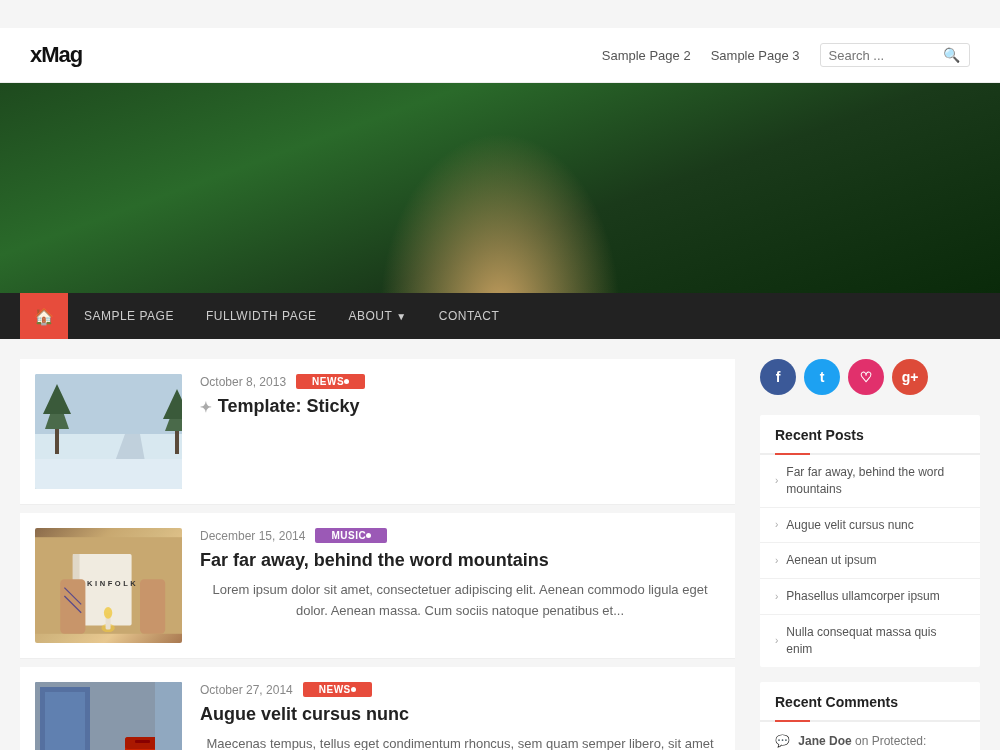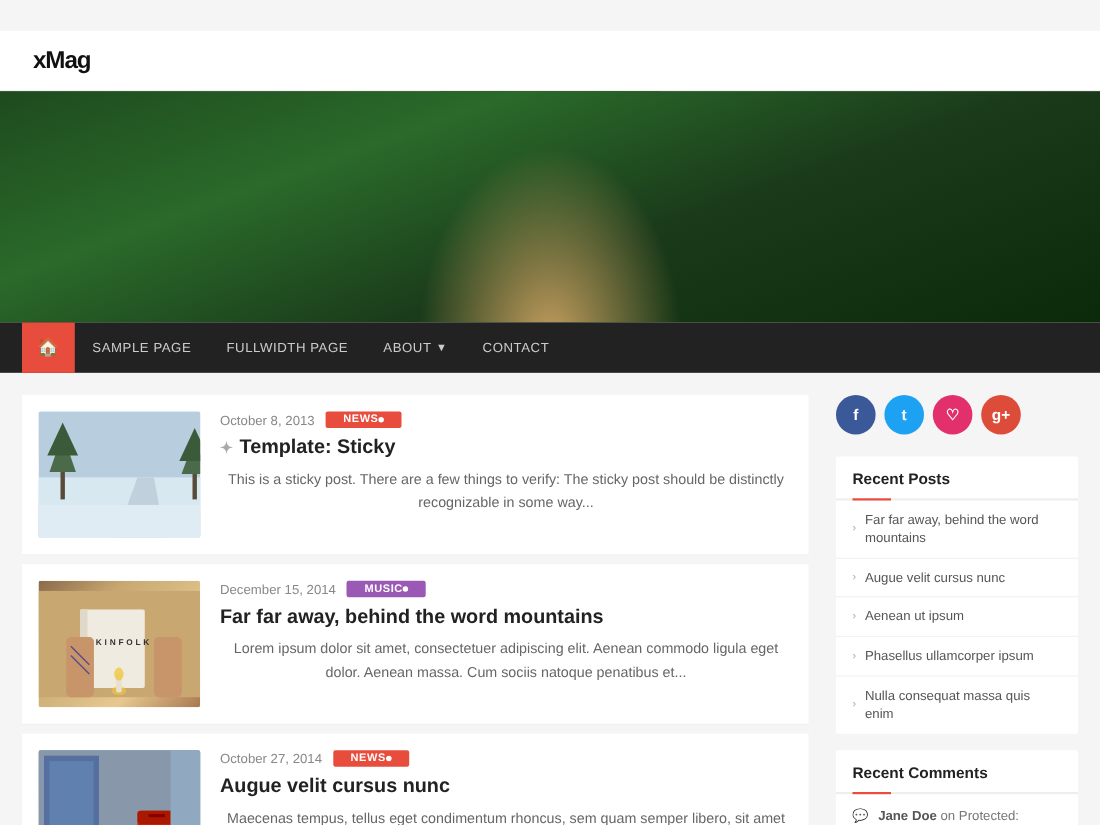--- a/index.html
+++ b/index.html
@@ -258,20 +258,28 @@
     }
     .comment-item:last-child { border-bottom: none; }
     .comment-icon { color: #bbb; margin-right: 5px; }
     .comment-author { font-weight: 700; color: #555; }
   </style>
 </head>
 <body>
 
 <header class="site-header">
   <div class="site-logo">xMag</div>
+  <div class="header-right">
+    <a class="nav-link-top">Sample Page 2</a>
+    <a class="nav-link-top">Sample Page 3</a>
+    <div class="search-wrapper">
+      <input class="search-input" type="text" placeholder="Search ..." style="">
+      <span class="search-icon">🔍</span>
+    </div>
+  </div>
 </header>
 
 <div class="hero-banner">
   <div class="hero-bg"></div>
 
   <svg class="hero-svg" viewBox="0 0 200 210" xmlns="http://www.w3.org/2000/svg">
 
     <rect x="0" y="0" width="200" height="210" fill="#1a3a1a"></rect>
 
     <ellipse cx="30" cy="80" rx="35" ry="50" fill="#0d4a0d"></ellipse>
@@ -370,21 +378,20 @@
           <span>October 8, 2013</span>
           <span class="post-tag">
             <span>NEWS</span>
             <span class="tag-dot"></span>
           </span>
         </div>
         <h2 class="post-title">
           <span class="sticky-icon">✦</span>
           <span>Template: Sticky</span>
         </h2>
-        <p class="post-excerpt">This is a sticky post. There are a few things to verify: The sticky post should be distinctly recognizable in some way...</p>
       </div>
     </article>
 
     <article class="post-card">
       <div class="post-thumb">
         <div class="thumb-kinfolk">
           <svg width="175" height="115" viewBox="0 0 175 115" xmlns="http://www.w3.org/2000/svg">
             <rect width="175" height="115" fill="#c8a870"></rect>
 
             <rect x="45" y="20" width="70" height="85" rx="2" fill="#f0ebe0"></rect>

